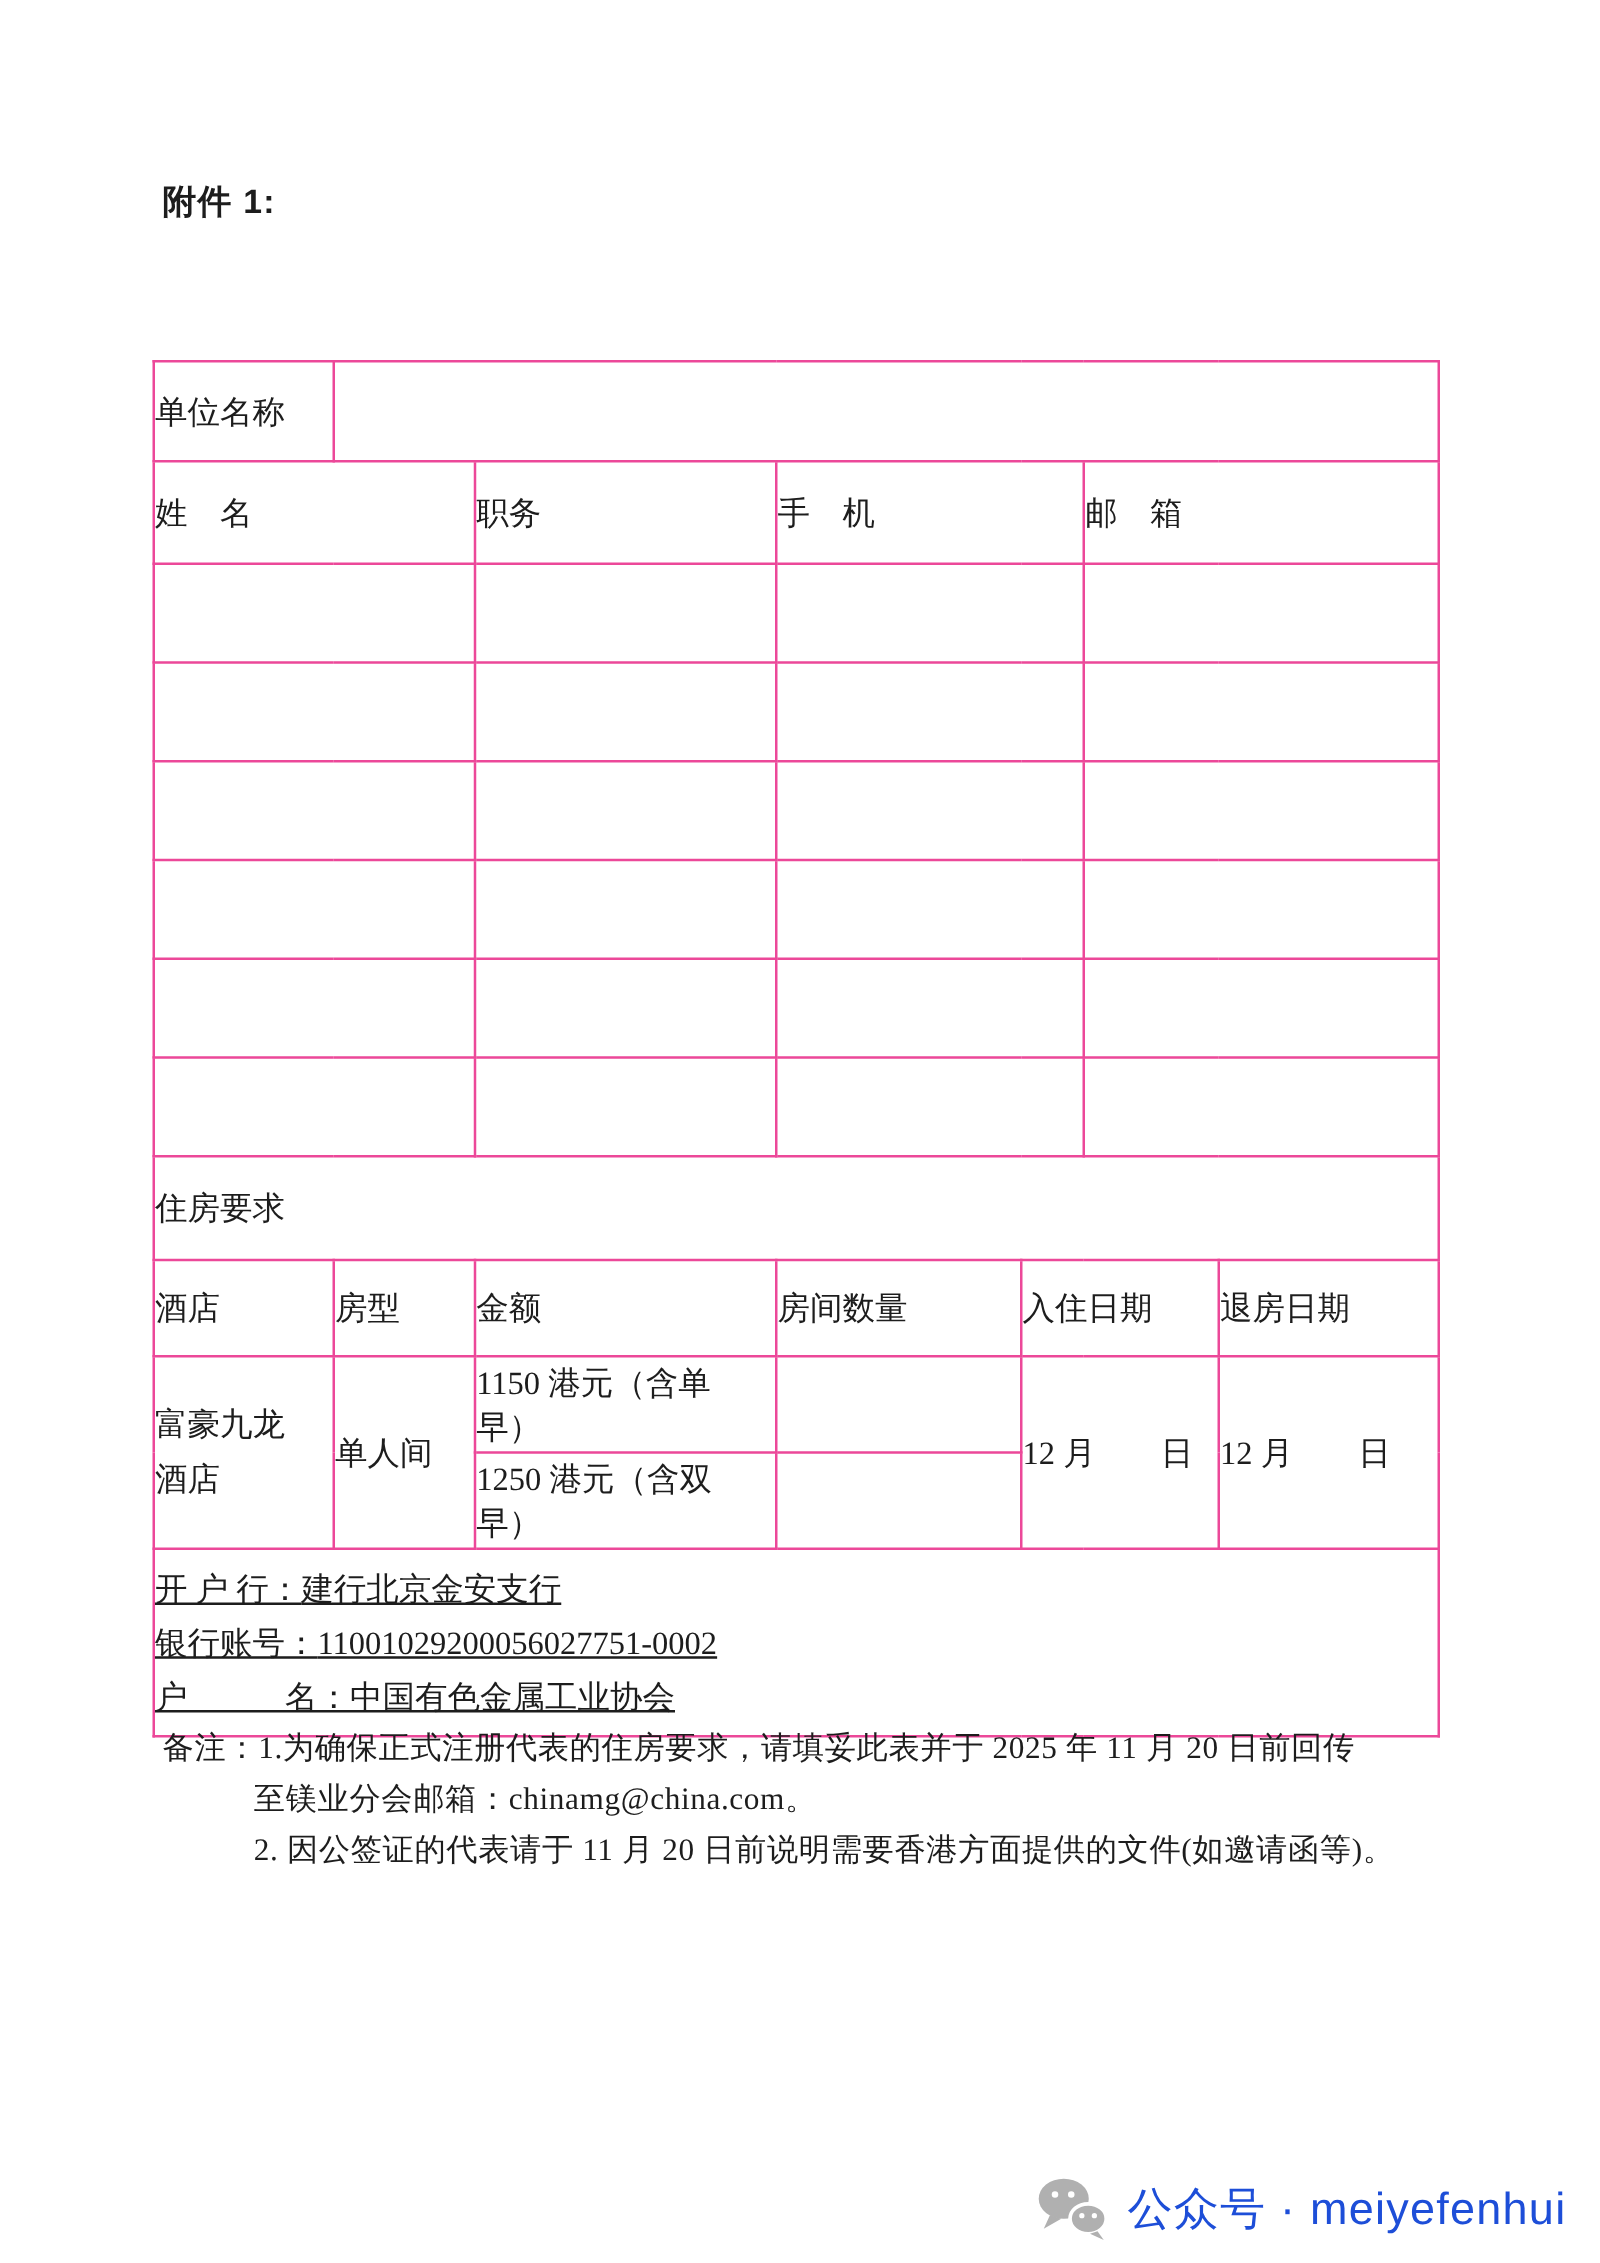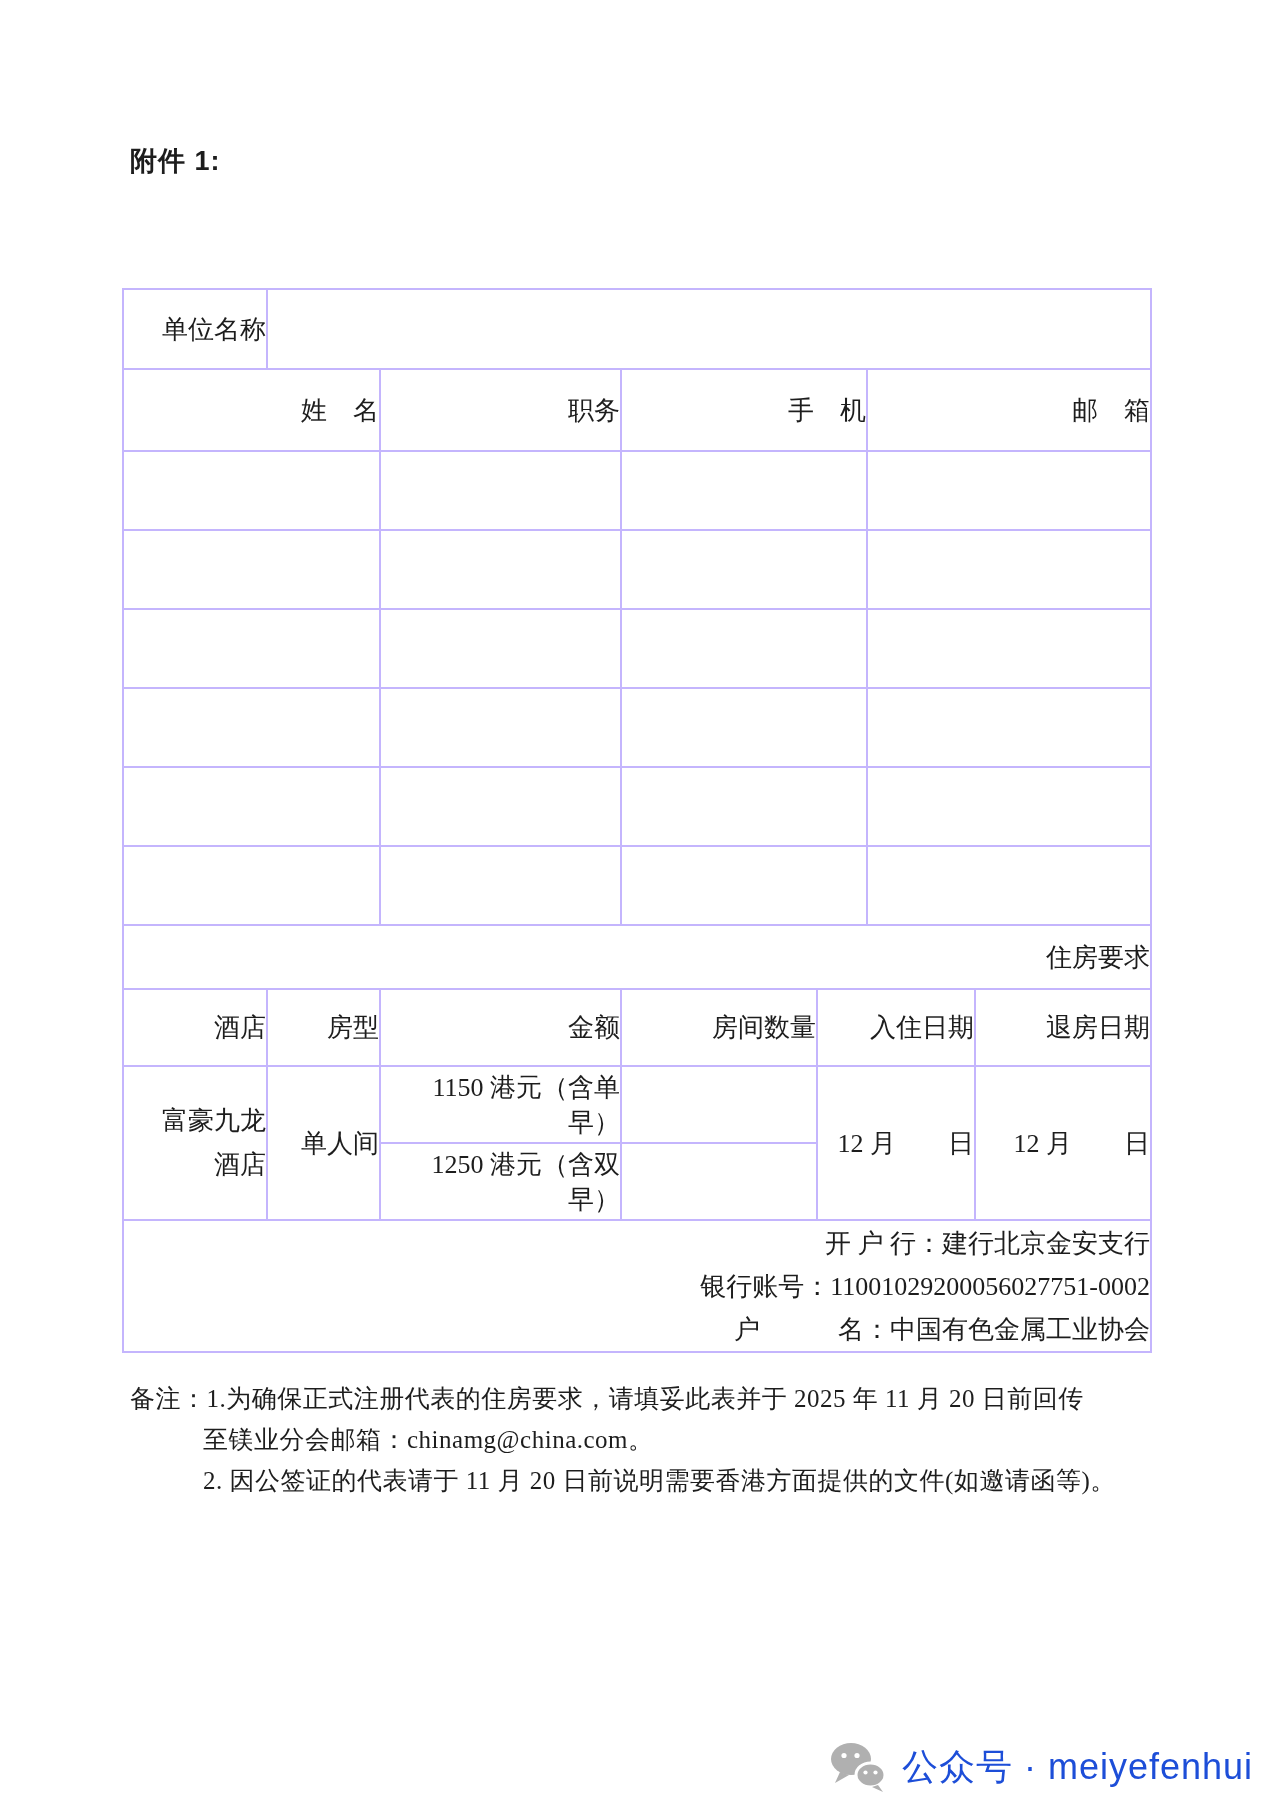--- a/index.html
+++ b/index.html
@@ -24,31 +24,31 @@
     font-family:"Liberation Sans","DejaVu Sans",sans-serif;
     font-size:29px;font-weight:bold;letter-spacing:1px;
   }
 
   table.form{
     position:absolute;left:122px;top:288px;
     width:1028px;border-collapse:collapse;table-layout:fixed;
     font-size:26px;
   }
   table.form td{
-    border:2px solid #c4b5fd;
-    text-align:right;vertical-align:middle;
+    border:2px solid #ec4899;
+    text-align:left;vertical-align:middle;
     padding:0;overflow:hidden;
   }
   tr.r-unit{height:80px;}
   tr.r-head{height:82px;}
   tr.r-empty{height:79px;}
-  tr.r-housing{height:64px;}
+  tr.r-housing{height:83px;}
   tr.r-hhead{height:77px;}
   tr.r-price{height:77px;}
-  tr.r-bank{height:132px;}
+  tr.r-bank{height:150px;text-decoration:underline;}
   td.bank-cell{text-align:left;padding:10px 14px 12px 16px;}
   .bank-line{line-height:43px;white-space:nowrap;}
   .hotel-name{line-height:44px;}
 
   .notes{
     position:absolute;left:130px;top:1378px;width:1010px;
     font-size:25px;font-weight:normal;line-height:41px;
     letter-spacing:0.5px;
   }
   .notes .indent{margin-left:73px;}

